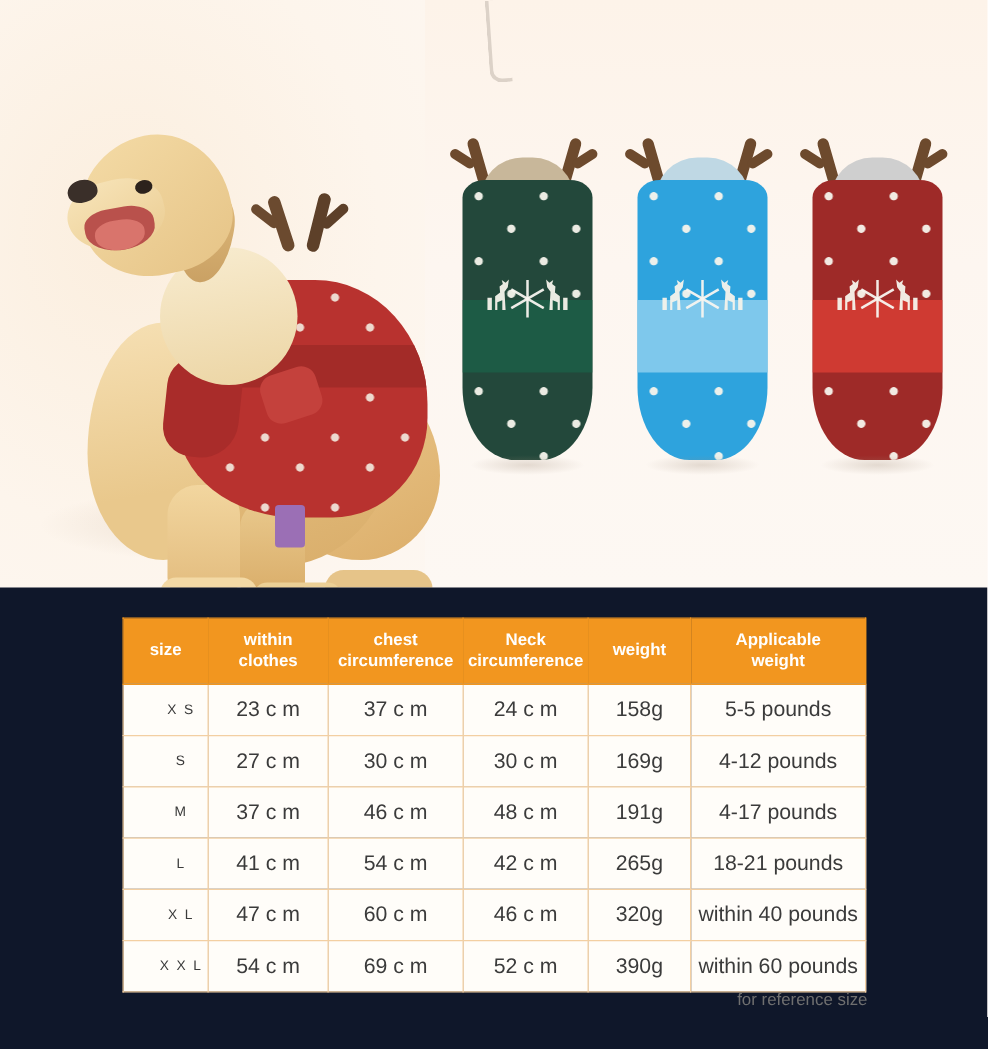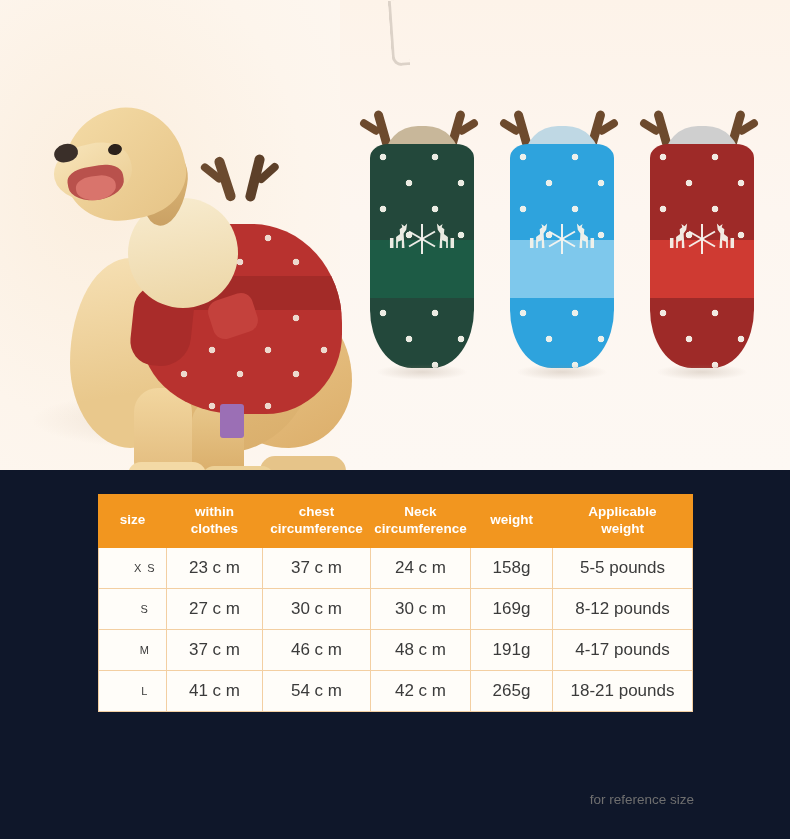--- a/index.html
+++ b/index.html
@@ -412,36 +412,52 @@
           <td>24  c m</td>
           <td>158g</td>
           <td>5-5 pounds</td>
         </tr>
         <tr>
           <td class="size-cell">S</td>
           <td>27  c m</td>
           <td>30  c m</td>
           <td>30  c m</td>
           <td>169g</td>
-          <td>8-12 pounds</td>
+          <td>4-12 pounds</td>
         </tr>
         <tr>
           <td class="size-cell">M</td>
           <td>37  c m</td>
           <td>46  c m</td>
           <td>48  c m</td>
           <td>191g</td>
           <td>4-17 pounds</td>
         </tr>
         <tr>
           <td class="size-cell">L</td>
           <td>41  c m</td>
           <td>54  c m</td>
           <td>42  c m</td>
           <td>265g</td>
           <td>18-21 pounds</td>
         </tr>
+        <tr>
+          <td class="size-cell">X L</td>
+          <td>47  c m</td>
+          <td>60  c m</td>
+          <td>46  c m</td>
+          <td>320g</td>
+          <td>within 40 pounds</td>
+        </tr>
+        <tr>
+          <td class="size-cell">X X L</td>
+          <td>54  c m</td>
+          <td>69 c m</td>
+          <td>52 c m</td>
+          <td>390g</td>
+          <td>within 60 pounds</td>
+        </tr>
       </tbody>
     </table>
 
     <div class="footnote">for reference size</div>
   </div>
 </div>
 
 </body></html>

